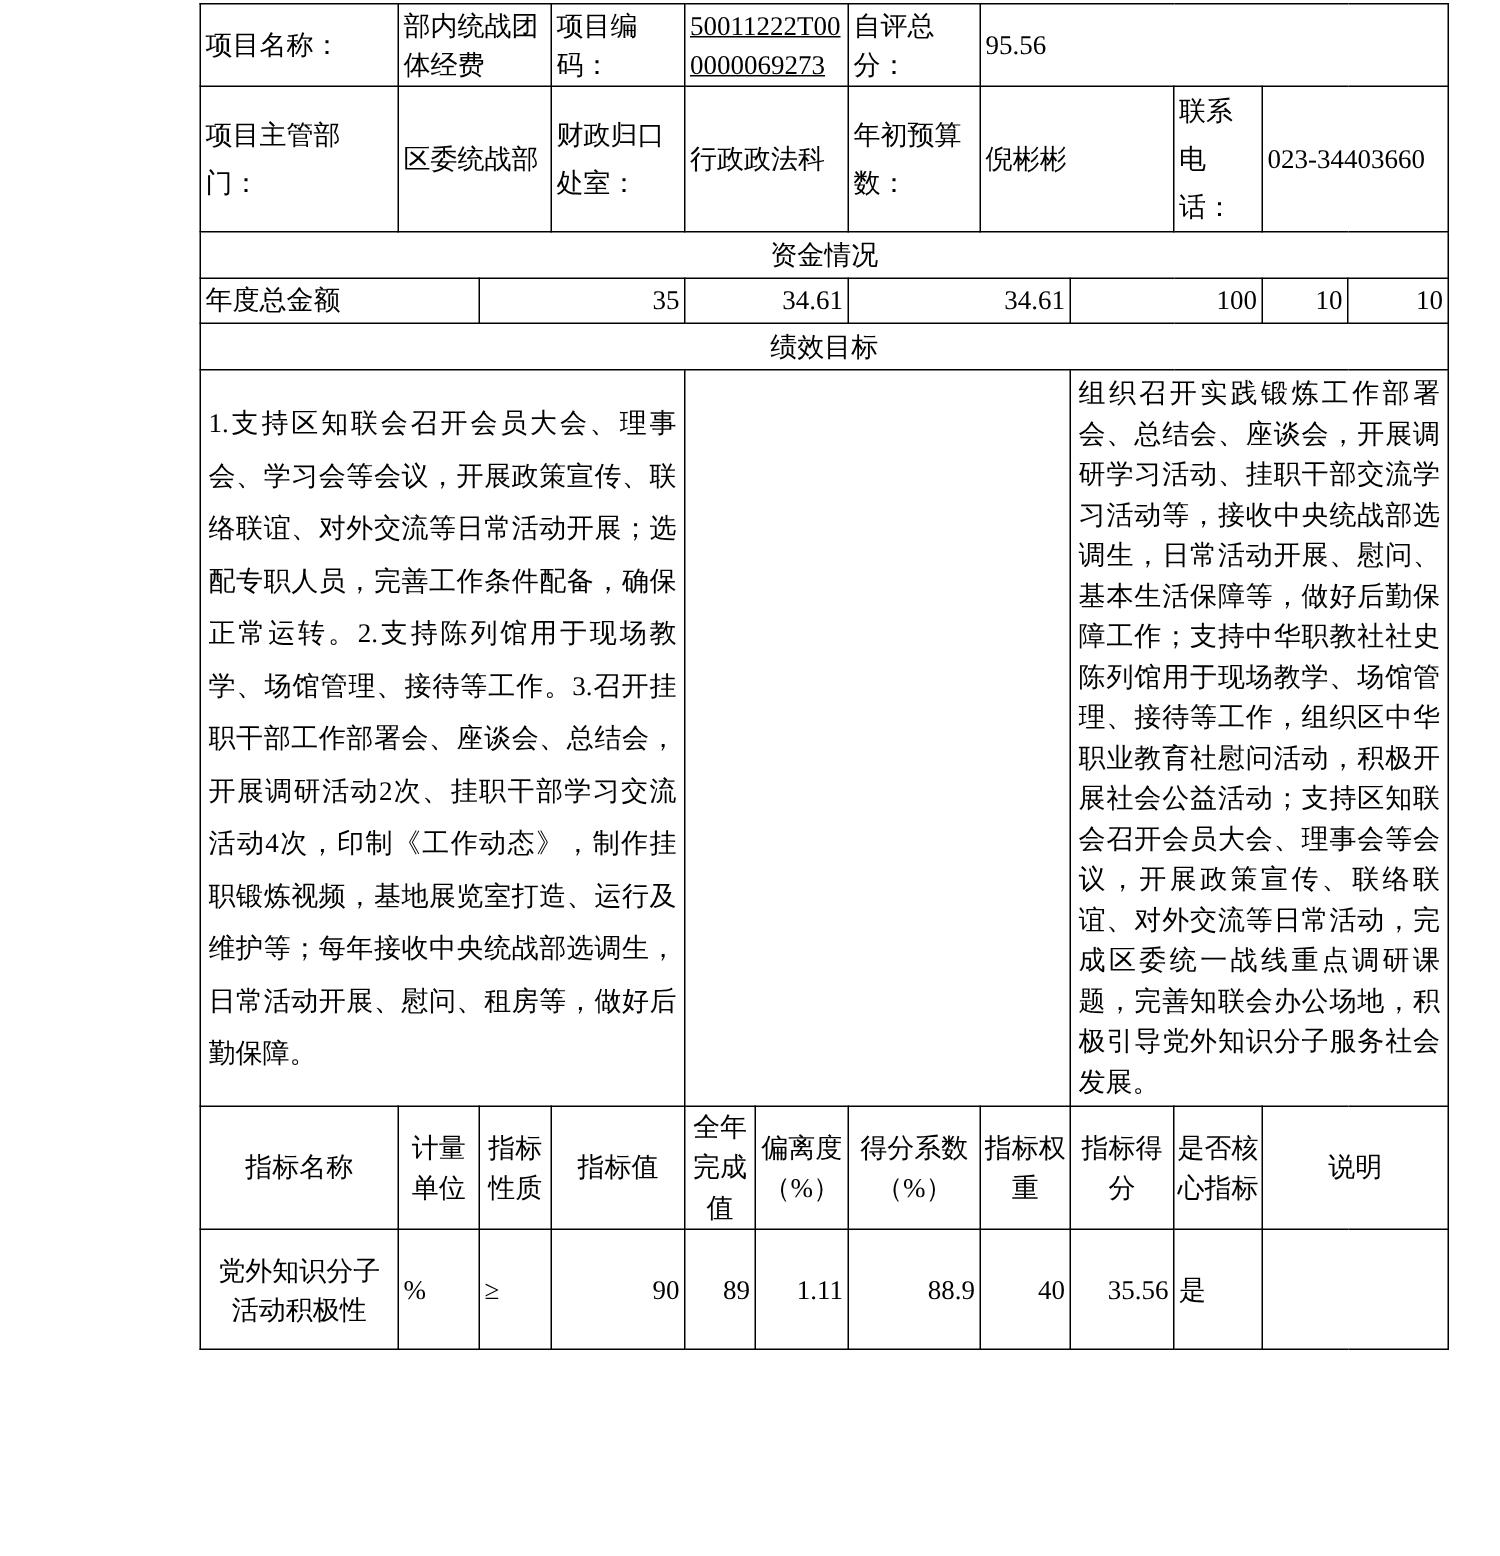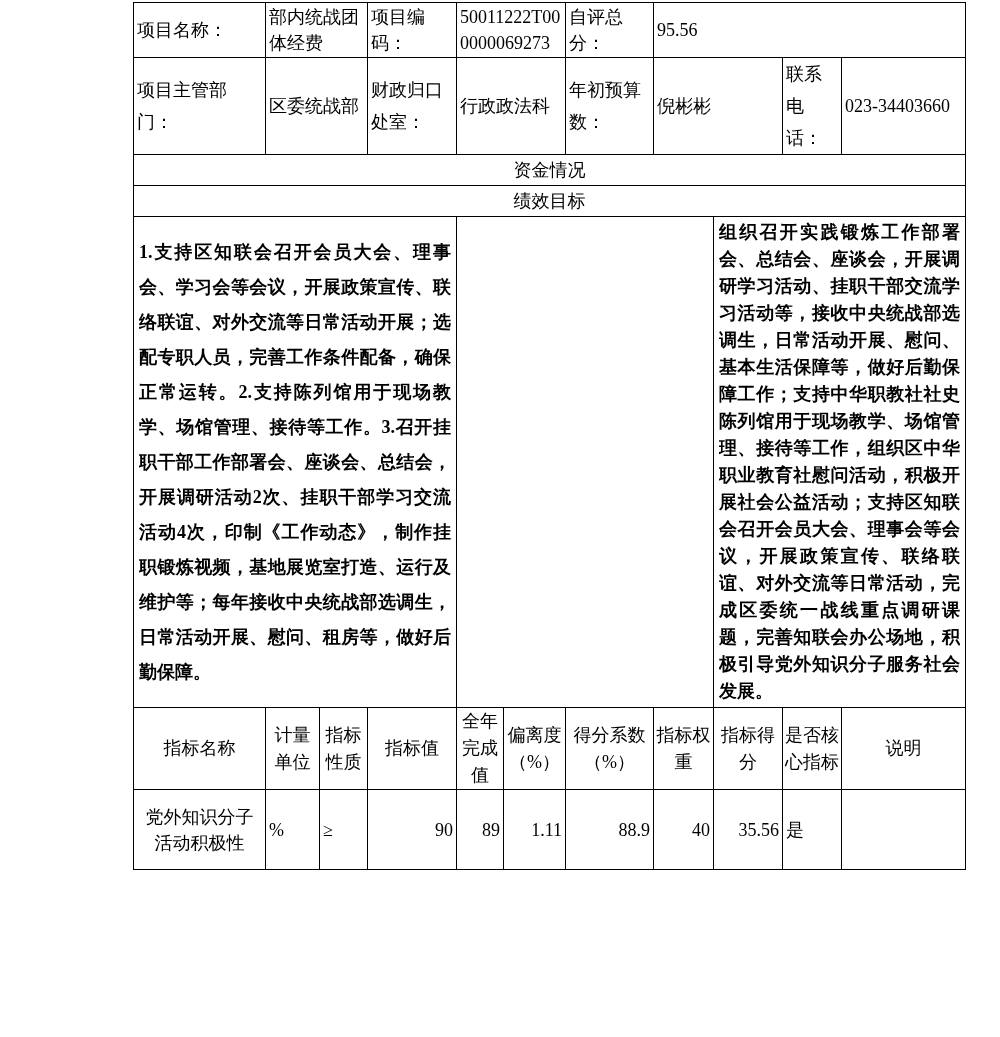--- a/index.html
+++ b/index.html
@@ -35,29 +35,28 @@
     line-height: 1.45;
   }
   .c  { text-align: center; }
   .r  { text-align: right; }
   .l  { text-align: left; }
   .lh26 td { line-height: 26px; }
   .lh32 td { line-height: 32px; }
   .lh34 td { line-height: 34px; }
   .lh27 td { line-height: 27px; padding: 0 1px; }
   .band td { text-align: center; line-height: 28px; }
-  .break { word-break: break-all; }
+  .break { word-break: break-all; text-decoration: underline; }
   .goal-cell { padding: 0 5px; vertical-align: middle; }
   .goal-box {
     max-height: 487px;
     overflow: hidden;
     text-align: justify;
     text-justify: inter-character;
     text-align-last: left;
-    font-weight: bold;
   }
   .goal-initial .goal-box { line-height: 35px; }
   .goal-actual  .goal-box { line-height: 27px; }
   .ind-row td { line-height: 26px; }
 </style>
 </head>
 <body>
 
 <div class="table-wrap">
 <table>
@@ -95,20 +94,29 @@
     <td colspan="2" class="l">倪彬彬</td>
     <td class="l">联系电话：</td>
     <td colspan="2" class="l">023-34403660</td>
   </tr>
 
   <tr style="height:31px" class="band">
     <td colspan="12">资金情况</td>
   </tr>
 
 
+  <tr style="height:30px">
+    <td colspan="2" class="l">年度总金额</td>
+    <td colspan="2" class="r">35</td>
+    <td colspan="2" class="r">34.61</td>
+    <td colspan="2" class="r">34.61</td>
+    <td colspan="2" class="r">100</td>
+    <td class="r">10</td>
+    <td class="r">10</td>
+  </tr>
 
 
   <tr style="height:31px" class="band">
     <td colspan="12">绩效目标</td>
   </tr>
 
 
   <tr style="height:491px">
     <td colspan="4" class="goal-cell goal-initial">
       <div class="goal-box">1.支持区知联会召开会员大会、理事会、学习会等会议，开展政策宣传、联络联谊、对外交流等日常活动开展；选配专职人员，完善工作条件配备，确保正常运转。2.支持陈列馆用于现场教学、场馆管理、接待等工作。3.召开挂职干部工作部署会、座谈会、总结会，开展调研活动2次、挂职干部学习交流活动4次，印制《工作动态》，制作挂职锻炼视频，基地展览室打造、运行及维护等；每年接收中央统战部选调生，日常活动开展、慰问、租房等，做好后勤保障。</div>

